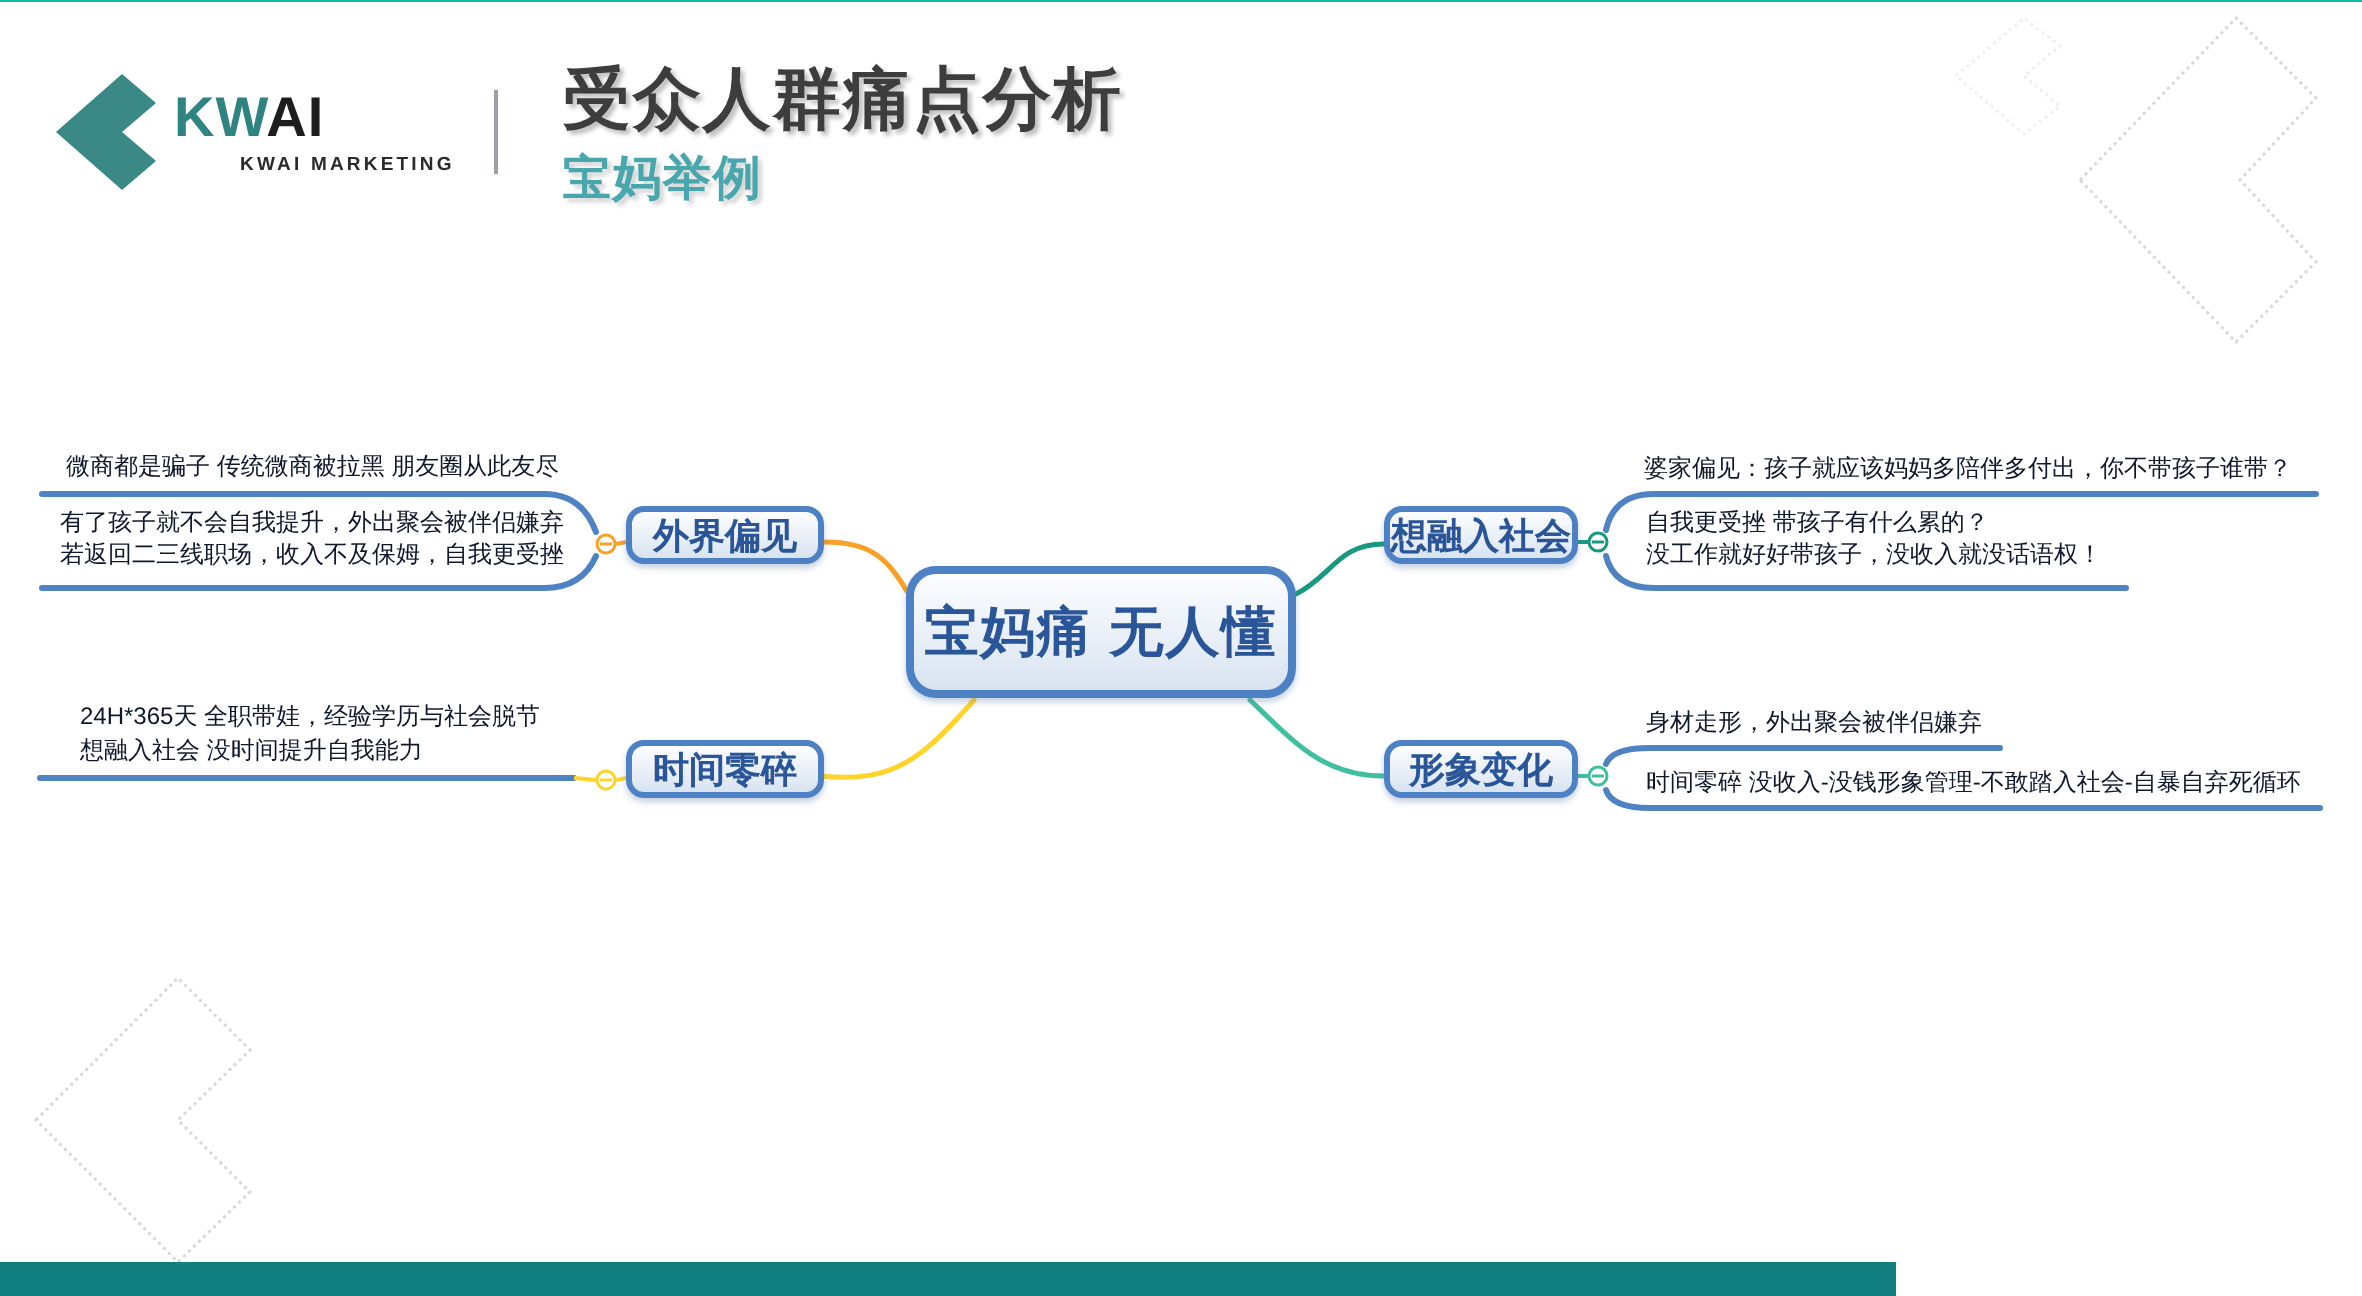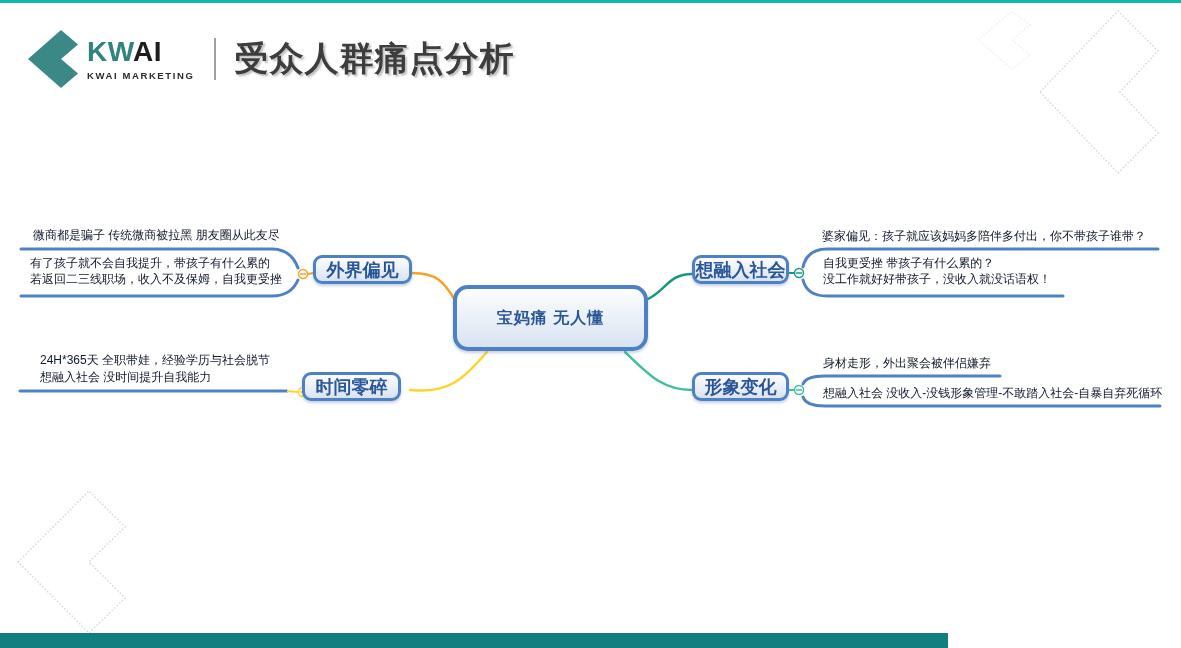--- a/index.html
+++ b/index.html
@@ -1,28 +1,28 @@
 <!DOCTYPE html>
 <html><head>
 <meta charset="utf-8">
 <style>
   * { margin:0; padding:0; box-sizing:border-box; }
   body { background:#f2f2f2; font-family:"Liberation Sans", sans-serif; }
   .slide {
     position:relative; width:1181px; height:648px; background:#ffffff;
-    overflow:hidden; border-top:3px solid #14b8a6;padding-left:38px;
+    overflow:hidden; border-top:1px solid #14b8a6;padding-left:38px;
   }
   
   .header { position:absolute; left:28px; top:26px; display:flex; align-items:center; }
   .logo-mark { width:50px; height:60px; display:block; }
   .wordmark { margin-left:9px; display:flex; flex-direction:column; justify-content:center; }
   .brand { font-size:28px; font-weight:bold; letter-spacing:0.5px; line-height:28px; }
   .brand .kw { color:#2f8482; }
   .brand .ai { color:#1d1d1d; }
-  .brand-sub { font-size:9.5px; color:#2b2b2b; letter-spacing:1.6px; margin-top:4px; font-weight:bold; }
+  .brand-sub { font-size:9.5px; color:#2b2b2b; letter-spacing:1.6px; margin-top:4px; font-weight:bold;margin-left:33px; }
   .divider { width:2px; height:42px; background:#9aa0a6; margin:0 18px 0 20px; }
   .title-row { display:flex; align-items:baseline;flex-direction:column; }
   .page-title {
     font-size:34px; font-weight:bold; color:#3d3d3d;
     text-shadow:2px 2px 2px rgba(0,0,0,0.25); letter-spacing:1px;
   }
   .page-subtitle {
     font-size:24px; font-weight:bold; color:#4aa6ad; margin-left:14px;
     text-shadow:2px 2px 2px rgba(0,0,0,0.18); letter-spacing:1px;
   }
@@ -31,25 +31,25 @@
   .node {
     position:absolute; z-index:2; display:flex; align-items:center; justify-content:center;
     background:linear-gradient(180deg,#fcfdfe 0%,#e9eff7 55%,#d8e3f1 100%);
     border:3px solid #4e80c4; border-radius:9px;
     color:#2a5699; font-weight:bold;
     box-shadow:0 2px 3px rgba(90,120,170,0.35);
     white-space:nowrap;
   }
   .node-center {
     left:453px; top:282px; width:195px; height:66px;
-    border-width:4px; border-radius:15px; font-size:16px; letter-spacing:1px;
+    border-width:4px; border-radius:15px; font-size:27px; letter-spacing:1px;
   }
   .node-topic { width:99px; height:29px; font-size:18px; }
   .node-waijie    { left:313px; top:252px; }
-  .node-shijian   { left:302px; top:369px; }
+  .node-shijian   { left:313px; top:369px; }
   .node-lunli     { left:692px; top:252px; width:97px; }
   .node-xingxiang { left:692px; top:369px; width:97px; }
   .child {
     position:absolute; z-index:2; font-size:12px; font-weight:normal; color:#0f172a;
     line-height:16px; white-space:pre;
   }
   
   .footer-bar { position:absolute; left:0; top:630px; width:948px; height:18px; background:#117e80; z-index:3; }
 </style>
 </head>
@@ -61,20 +61,21 @@
     <svg class="logo-mark" viewBox="0 0 100 116">
       <polygon points="0,58 66,0 100,29 66,58 100,87 66,116" fill="#3a8987"></polygon>
     </svg>
     <div class="wordmark">
       <div class="brand"><span class="kw">KW</span><span class="ai">AI</span></div>
       <div class="brand-sub">KWAI MARKETING</div>
     </div>
     <div class="divider"></div>
     <div class="title-row">
       <span class="page-title">受众人群痛点分析</span>
+      <span class="page-subtitle">宝妈举例</span>
     </div>
   </div>
 
   <svg class="map-lines" width="1181" height="648" viewBox="0 0 1181 648">
 
     <polygon points="978,37 1012,8 1030,22 1012,37 1030,52 1012,66" fill="none" stroke="#efefef" stroke-width="1.5" stroke-dasharray="1.5,2"></polygon>
     <polygon points="1040,89 1118,8 1158,48 1120,89 1158,130 1118,170" fill="none" stroke="#d8d8d8" stroke-width="1.5" stroke-dasharray="1.5,2"></polygon>
     <polygon points="18,559 89,488 125,524 89,559 125,595 89,630" fill="none" stroke="#d8d8d8" stroke-width="1.5" stroke-dasharray="1.5,2"></polygon>
 
     <path d="M412,270 C437,270 444,279 455,297" fill="none" stroke="#f7a128" stroke-width="2.5" stroke-linecap="round"></path>
@@ -115,24 +116,24 @@
     </g>
   </svg>
 
   <div class="node node-center">宝妈痛 无人懂</div>
   <div class="node node-topic node-waijie">外界偏见</div>
   <div class="node node-topic node-shijian">时间零碎</div>
   <div class="node node-topic node-lunli">想融入社会</div>
   <div class="node node-topic node-xingxiang">形象变化</div>
 
   <div class="child" style="left:33px; top:224px;"><span>微商都是骗子 传统微商被拉黑 朋友圈从此友尽</span></div>
-  <div class="child" style="left:30px; top:252px;"><span>有了孩子就不会自我提升，带孩子有什么累的</span><br><span>若返回二三线职场，收入不及保姆，自我更受挫</span></div>
+  <div class="child" style="left:30px; top:252px;"><span>有了孩子就不会自我提升，外出聚会被伴侣嫌弃</span><br><span>若返回二三线职场，收入不及保姆，自我更受挫</span></div>
 
   <div class="child" style="left:40px; top:349px; line-height:17px;"><span>24H*365天 全职带娃，经验学历与社会脱节</span><br><span>想融入社会 没时间提升自我能力</span></div>
 
   <div class="child" style="left:822px; top:225px;"><span>婆家偏见：孩子就应该妈妈多陪伴多付出，你不带孩子谁带？</span></div>
   <div class="child" style="left:823px; top:252px;"><span>自我更受挫 带孩子有什么累的？</span><br><span>没工作就好好带孩子，没收入就没话语权！</span></div>
 
   <div class="child" style="left:823px; top:352px;"><span>身材走形，外出聚会被伴侣嫌弃</span></div>
-  <div class="child" style="left:823px; top:382px;"><span>想融入社会 没收入-没钱形象管理-不敢踏入社会-自暴自弃死循环</span></div>
+  <div class="child" style="left:823px; top:382px;"><span>时间零碎 没收入-没钱形象管理-不敢踏入社会-自暴自弃死循环</span></div>
 
   <div class="footer-bar"></div>
 </div>
 
 </body></html>

